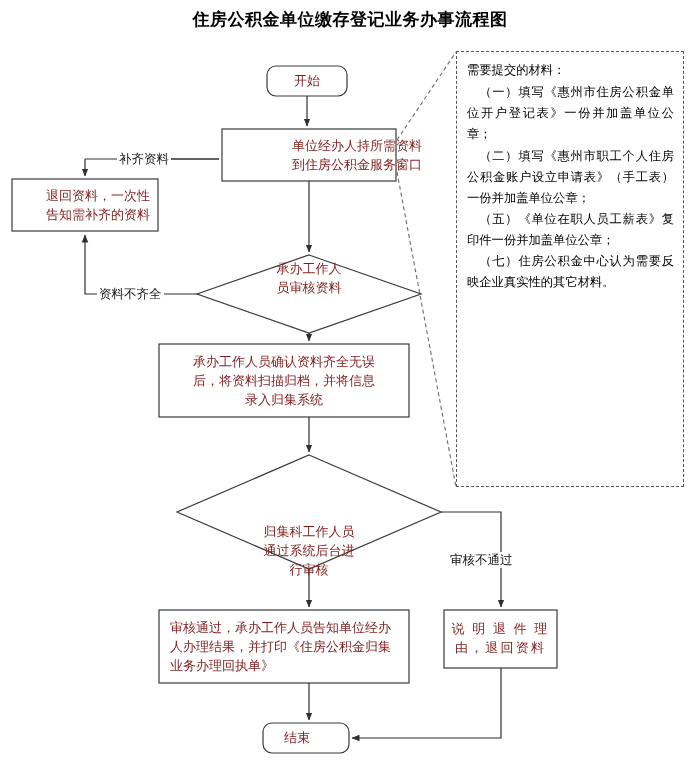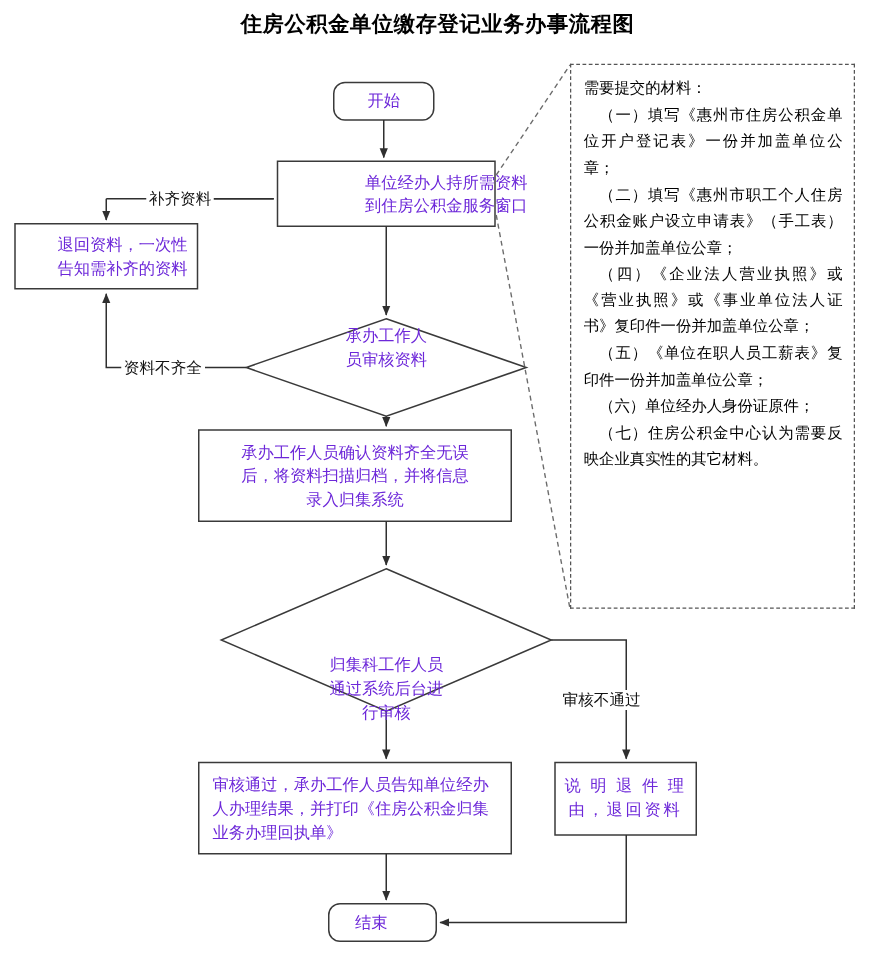--- a/index.html
+++ b/index.html
@@ -32,21 +32,21 @@
     top: 0;
     width: 700px;
     height: 764px;
   }
   .node-text {
     position: absolute;
     text-align: center;
     font-size: 13px;
     line-height: 1.45;
     font-family: "Liberation Serif", "DejaVu Serif", serif;
-    color: #6d28d9;
+    color: #7f1d1d;
     white-space: pre-line;
     pointer-events: none;
   }
   .edge-label {
     position: absolute;
     font-size: 12.5px;
     line-height: 1.3;
     font-family: "Liberation Serif", "DejaVu Serif", serif;
     color: #111111;
     background: #ffffff;
@@ -173,17 +173,15 @@
 <div class="edge-label" style="left:117px; top:151px;">补齐资料</div>
 
 <div class="edge-label" style="left:97px; top:286px;">资料不齐全</div>
 
 <div class="edge-label" style="left:448px; top:552px;">审核不通过</div>
 
 <div id="notes-panel">
   <div class="note-head">需要提交的材料：</div>
   <div class="note-item">（一）填写《惠州市住房公积金单位开户登记表》一份并加盖单位公章；</div>
   <div class="note-item">（二）填写《惠州市职工个人住房公积金账户设立申请表》（手工表）一份并加盖单位公章；</div>
-  <div class="note-item">（四）《企业法人营业执照》或《营业执照》或《事业单位法人证书》复印件一份并加盖单位公章；</div>
   <div class="note-item">（五）《单位在职人员工薪表》复印件一份并加盖单位公章；</div>
-  <div class="note-item">（六）单位经办人身份证原件；</div>
   <div class="note-item">（七）住房公积金中心认为需要反映企业真实性的其它材料。</div>
 </div>
 
 </body></html>

